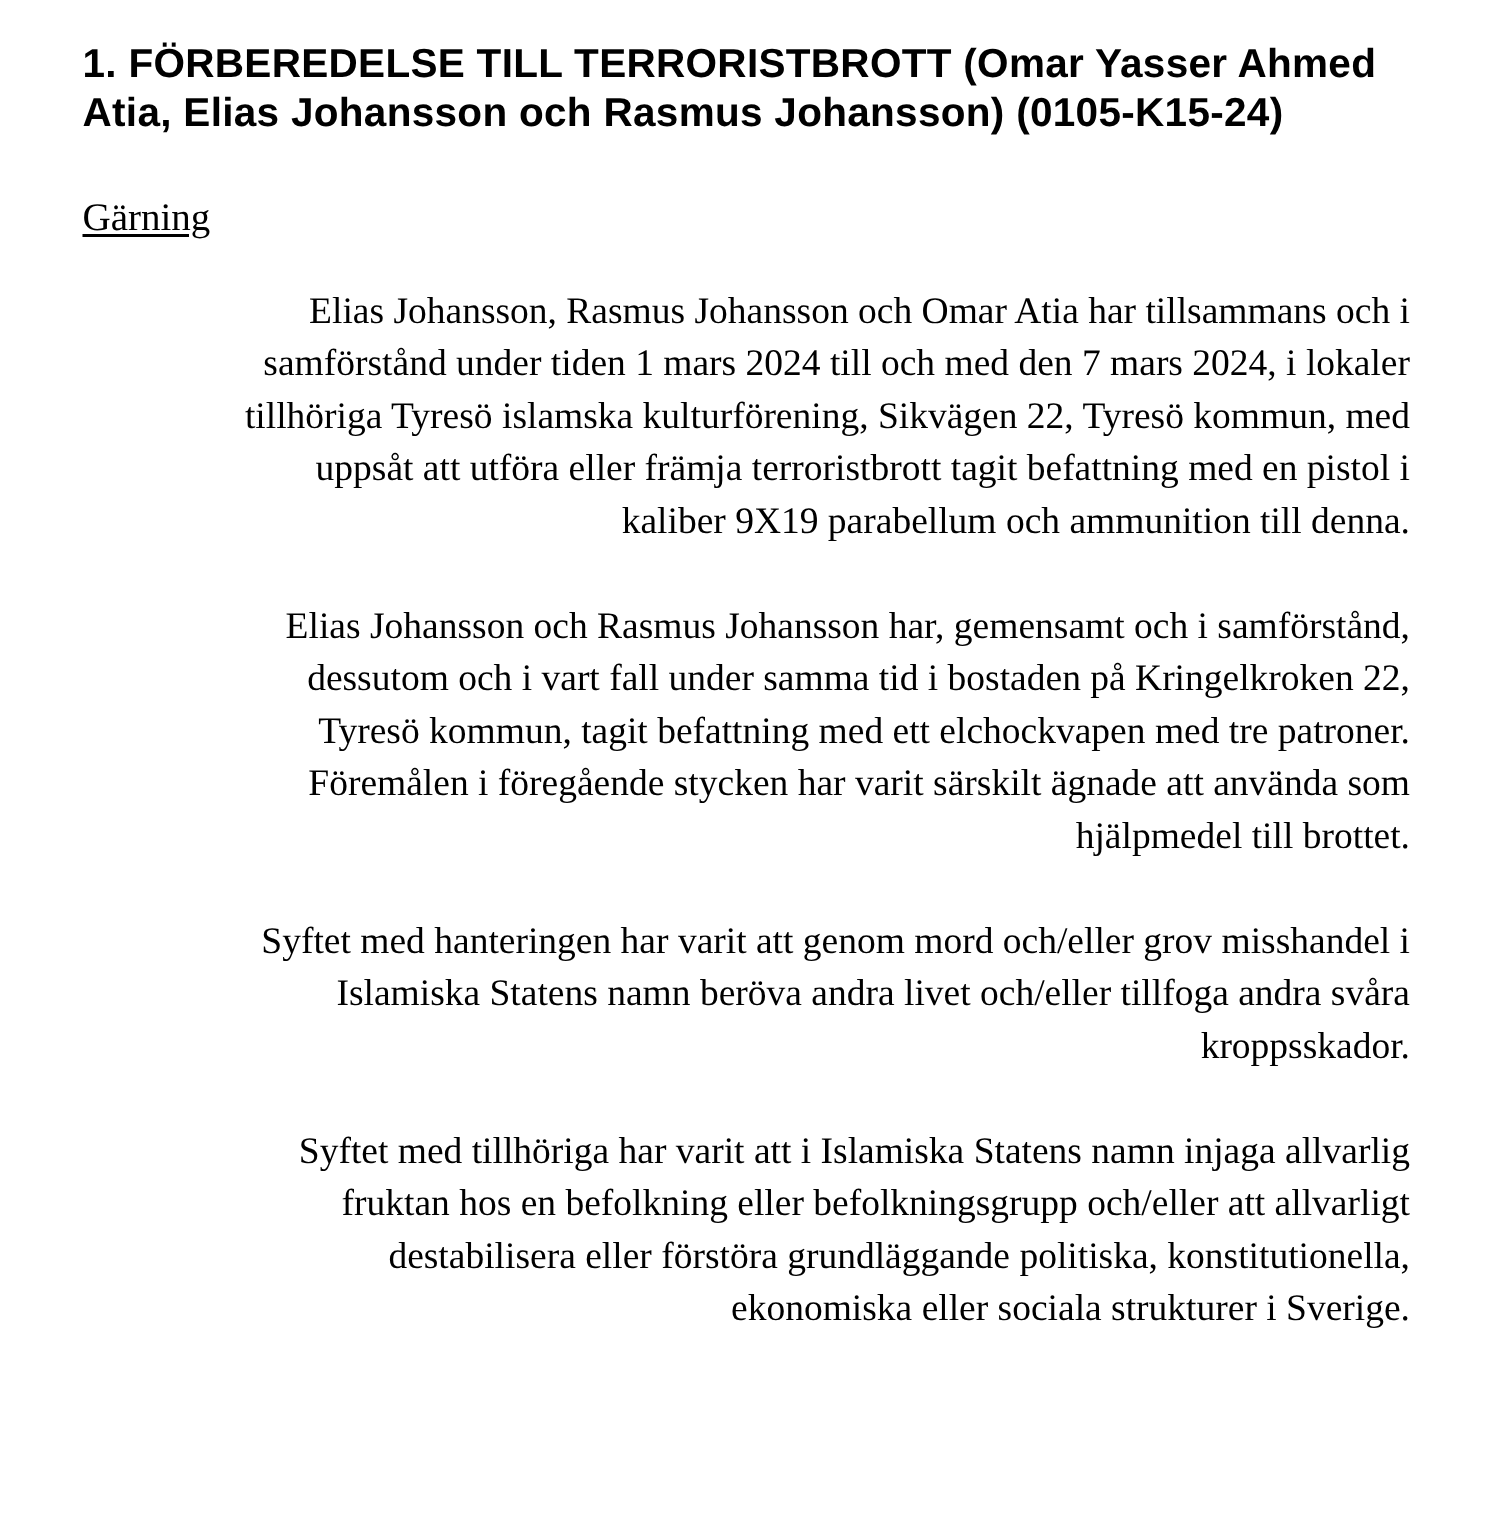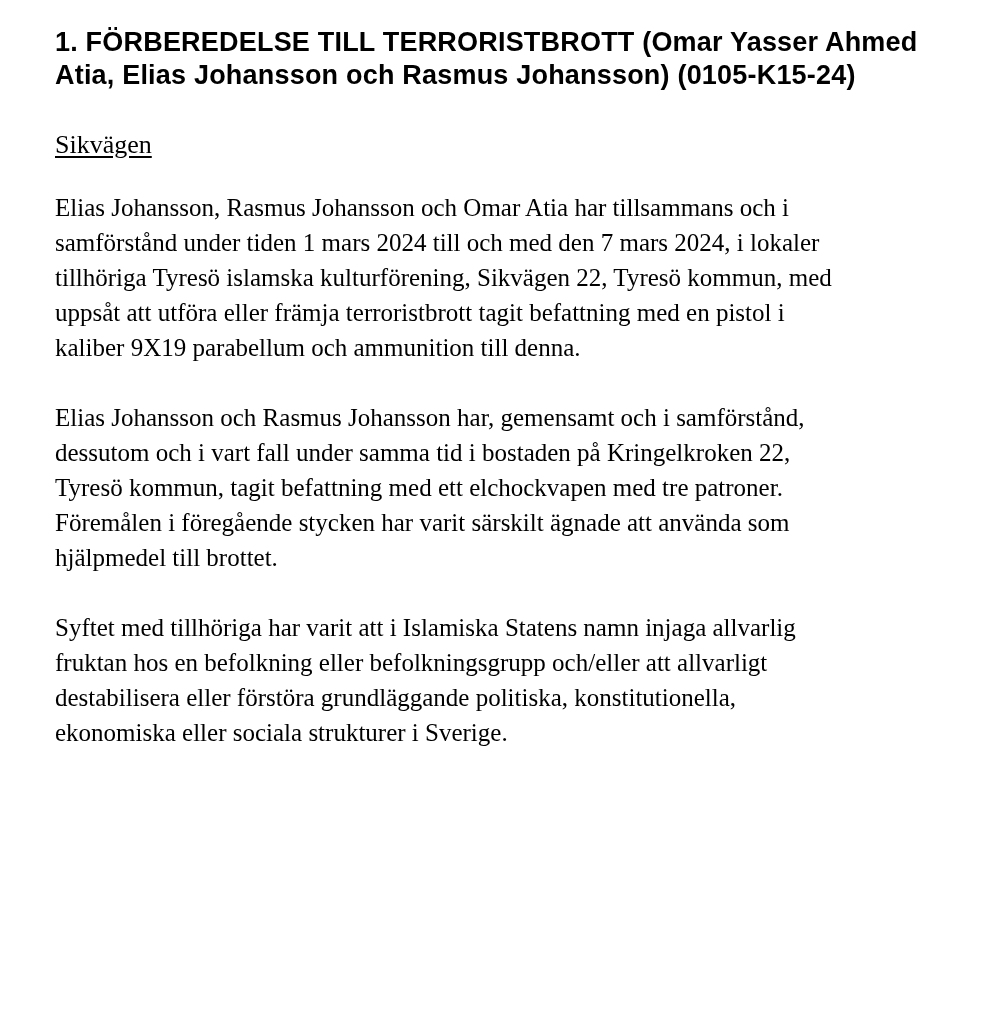--- a/index.html
+++ b/index.html
@@ -38,44 +38,48 @@
   .body-copy {
     font-family: "Liberation Serif", "DejaVu Serif", serif;
     font-size: 25px;
     line-height: 35px;
     margin-top: 30px;
   }
   .body-copy p {
     white-space: pre-line;
     margin: 0 0 35px 0;
     max-width: 895px;
+    text-align: right;
   }
   .body-copy p:last-child {
     margin-bottom: 0;
   }
 </style>
 </head>
 <body>
 
 <div class="page">
   <h1 class="doc-heading">1. FÖRBEREDELSE TILL TERRORISTBROTT (Omar Yasser Ahmed
 Atia, Elias Johansson och Rasmus Johansson) (0105-K15-24)</h1>
 
-  <span class="section-label">Sikvägen</span>
+  <span class="section-label">Gärning</span>
 
   <div class="body-copy">
     <p>Elias Johansson, Rasmus Johansson och Omar Atia har tillsammans och i
 samförstånd under tiden 1 mars 2024 till och med den 7 mars 2024, i lokaler
 tillhöriga Tyresö islamska kulturförening, Sikvägen 22, Tyresö kommun, med
 uppsåt att utföra eller främja terroristbrott tagit befattning med en pistol i
 kaliber 9X19 parabellum och ammunition till denna.</p>
     <p>Elias Johansson och Rasmus Johansson har, gemensamt och i samförstånd,
 dessutom och i vart fall under samma tid i bostaden på Kringelkroken 22,
 Tyresö kommun, tagit befattning med ett elchockvapen med tre patroner.
 Föremålen i föregående stycken har varit särskilt ägnade att använda som
 hjälpmedel till brottet.</p>
+    <p>Syftet med hanteringen har varit att genom mord och/eller grov misshandel i
+Islamiska Statens namn beröva andra livet och/eller tillfoga andra svåra
+kroppsskador.</p>
     <p>Syftet med tillhöriga har varit att i Islamiska Statens namn injaga allvarlig
 fruktan hos en befolkning eller befolkningsgrupp och/eller att allvarligt
 destabilisera eller förstöra grundläggande politiska, konstitutionella,
 ekonomiska eller sociala strukturer i Sverige.</p>
 
   </div>
 </div>
 
 </body></html>

